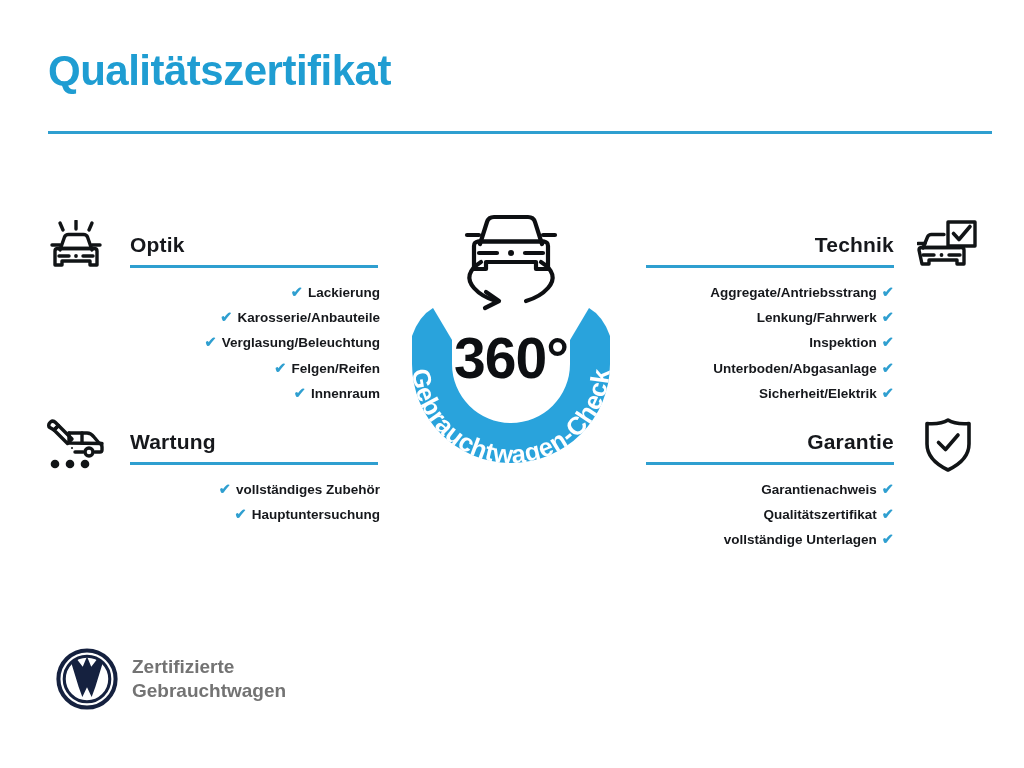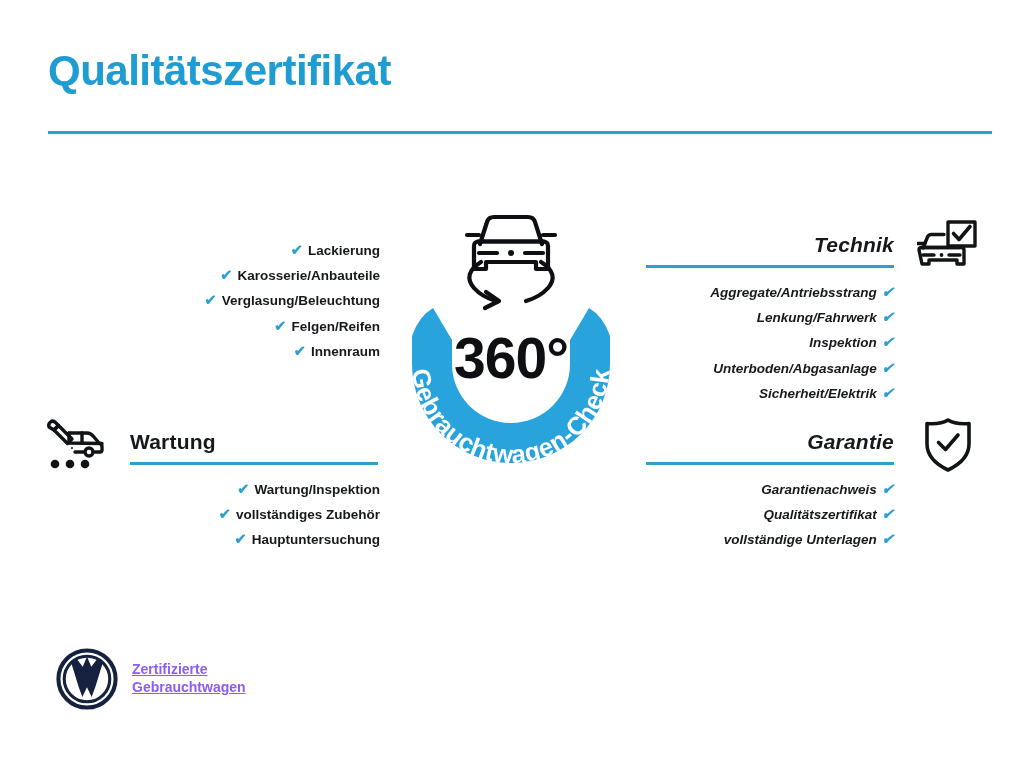--- a/index.html
+++ b/index.html
@@ -32,21 +32,21 @@
     height: 3px;
     background: #2f9fd0;
   }
 
   
   .section {
     position: absolute;
     width: 350px;
   }
   .section.left  { left: 30px; }
-  .section.right { right: 30px; font-style: italic; }
+  .section.right { right: 30px; }
 
   .sec-head {
     position: relative;
     height: 42px;
   }
   .sec-icon {
     position: absolute;
     top: -8px;
     width: 76px;
     height: 60px;
@@ -122,37 +122,62 @@
   #footer-logo {
     position: absolute;
     left: 56px;
     top: 648px;
     display: flex;
     align-items: center;
     gap: 14px;
   }
   #vw-mark { width: 62px; height: 62px; display: block; }
   #footer-text {
-    font-size: 14px;
+    font-size: 19px;
     font-weight: bold;
-    color: #8b5cf6;
+    color: #737373;
     line-height: 1.26;
     white-space: pre-line;
-    text-decoration: underline;
   }
 
   .icon-svg { display: block; }
 </style>
 </head>
 <body>
 
 <div id="page-title">Qualitätszertifikat</div>
 <div id="title-rule"></div>
 
 <div class="section left" id="sec-optik">
+  <div class="sec-head">
+    <span class="sec-icon">
+      <svg class="icon-svg" width="60" height="56" viewBox="0 0 60 56" fill="none" stroke="#111416" stroke-width="3.4" stroke-linecap="round" stroke-linejoin="round">
+
+        <line x1="14" y1="3" x2="17" y2="10"></line>
+        <line x1="30" y1="1" x2="30" y2="9"></line>
+        <line x1="46" y1="3" x2="43" y2="10"></line>
+
+        <path d="M14 30 L18.5 17 Q19.5 14.5 22.5 14.5 L37.5 14.5 Q40.5 14.5 41.5 17 L46 30"></path>
+
+        <path d="M9 31 Q9 28.5 12 28.5 L48 28.5 Q51 28.5 51 31 L51 45 L44 45 L44 41 L16 41 L16 45 L9 45 Z"></path>
+
+        <line x1="13" y1="28.5" x2="47" y2="28.5"></line>
+
+        <line x1="6" y1="25" x2="14" y2="25"></line>
+        <line x1="46" y1="25" x2="54" y2="25"></line>
+
+        <line x1="13" y1="36" x2="23" y2="36"></line>
+        <line x1="37" y1="36" x2="47" y2="36"></line>
+
+        <circle cx="30" cy="36" r="1.9" fill="#111416" stroke="none"></circle>
+      </svg>
+    </span>
+    <span class="sec-title">Optik</span>
+    <span class="sec-rule"></span>
+  </div>
   <ul class="sec-list">
     <li><span class="check">✔</span><span>Lackierung</span></li>
     <li><span class="check">✔</span><span>Karosserie/Anbauteile</span></li>
     <li><span class="check">✔</span><span>Verglasung/Beleuchtung</span></li>
     <li><span class="check">✔</span><span>Felgen/Reifen</span></li>
     <li><span class="check">✔</span><span>Innenraum</span></li>
   </ul>
 </div>
 
 <div class="section left" id="sec-wartung">
@@ -172,21 +197,20 @@
 
         <circle cx="10" cy="47" r="4.3" fill="#111416" stroke="none"></circle>
         <circle cx="25" cy="47" r="4.3" fill="#111416" stroke="none"></circle>
         <circle cx="40" cy="47" r="4.3" fill="#111416" stroke="none"></circle>
       </svg>
     </span>
     <span class="sec-title">Wartung</span>
     <span class="sec-rule"></span>
   </div>
   <ul class="sec-list">
-    <li><span class="check">✔</span><span>Wartung/Inspektion</span></li>
     <li><span class="check">✔</span><span>vollständiges Zubehör</span></li>
     <li><span class="check">✔</span><span>Hauptuntersuchung</span></li>
   </ul>
 </div>
 
 <div class="section right" id="sec-technik">
   <div class="sec-head">
     <span class="sec-icon">
       <svg class="icon-svg" width="62" height="56" viewBox="0 0 62 56" fill="none" stroke="#111416" stroke-width="3.4" stroke-linecap="round" stroke-linejoin="round">
 

